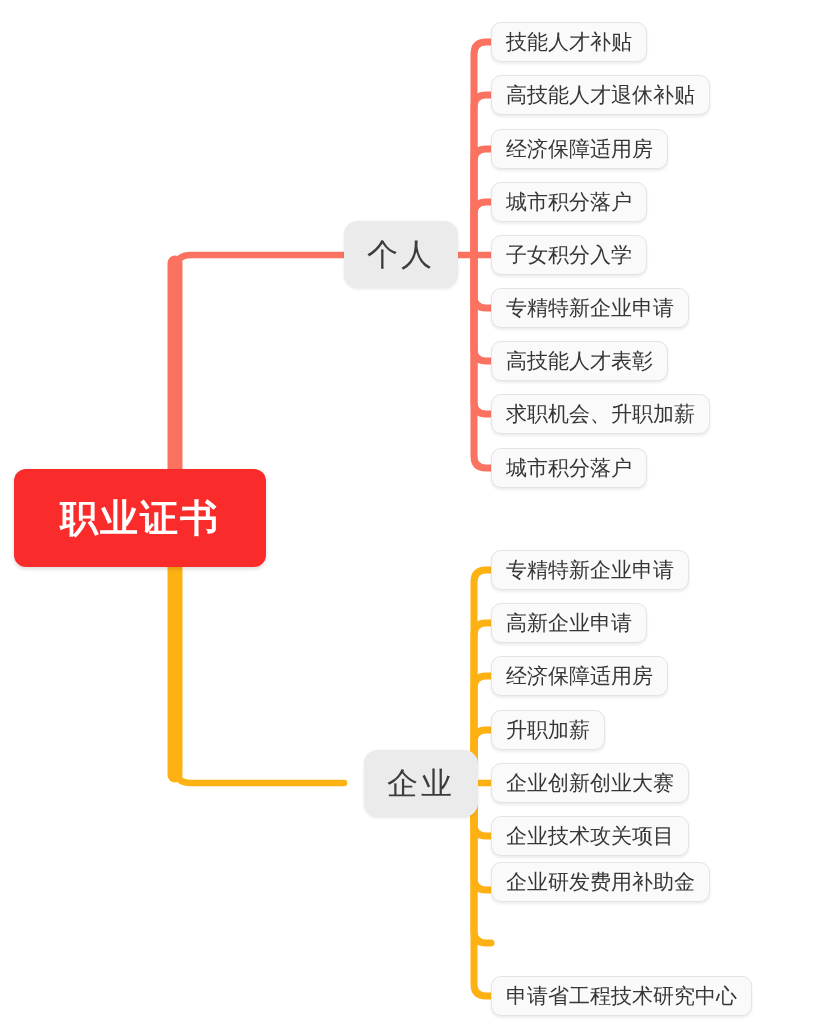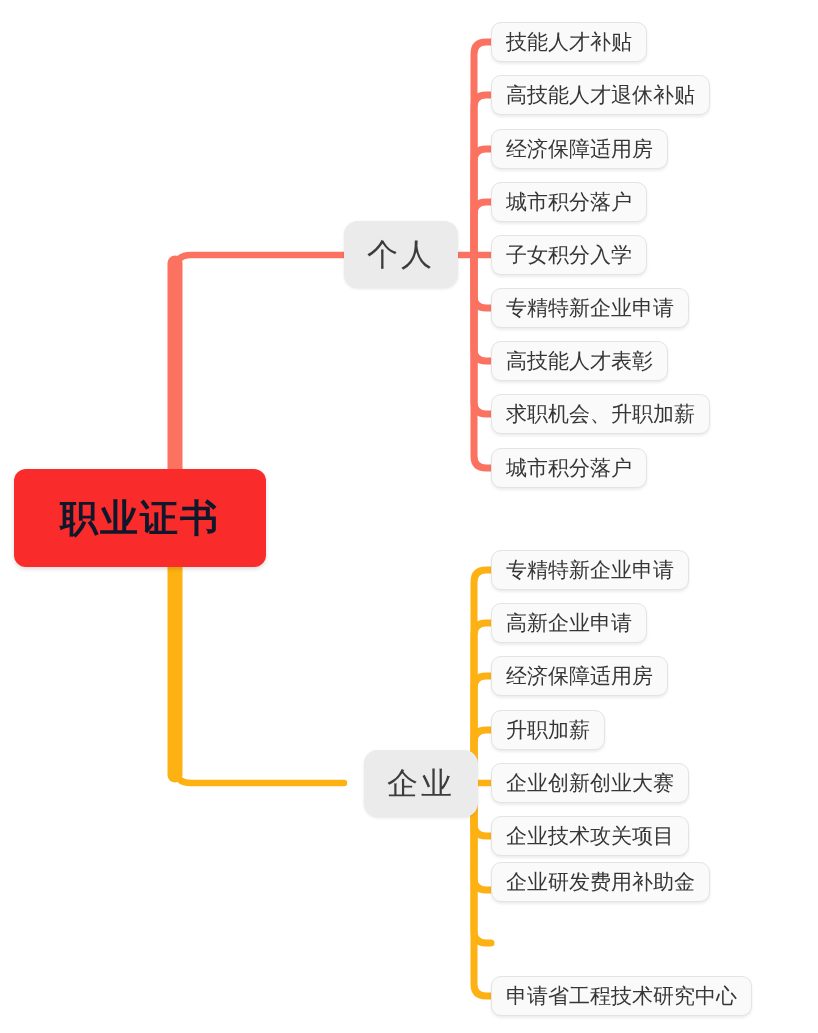--- a/index.html
+++ b/index.html
@@ -19,21 +19,21 @@
     width: 818px; height: 1033px;
     pointer-events: none;
   }
 
   .node { position: absolute; box-sizing: border-box; display: flex; align-items: center; justify-content: center; white-space: nowrap; }
 
   .root-node {
     left: 14px; top: 469px; width: 252px; height: 98px;
     background: #fa2b2b;
     border-radius: 12px;
-    color: #0f172a;
+    color: #ffffff;
     font-size: 38px;
     font-weight: 700;
     letter-spacing: 2px;
     box-shadow: 0 2px 4px rgba(0,0,0,0.15);
   }
 
   .branch-node {
     left: 344px; width: 114px; height: 67px;
     background: #ebebeb;
     border-radius: 14px;

